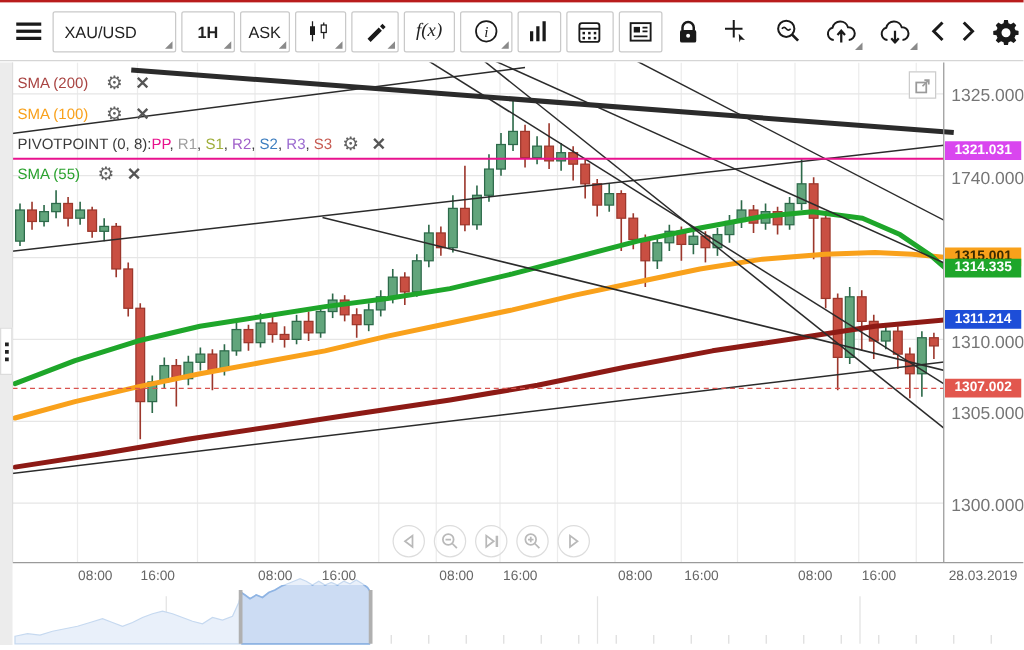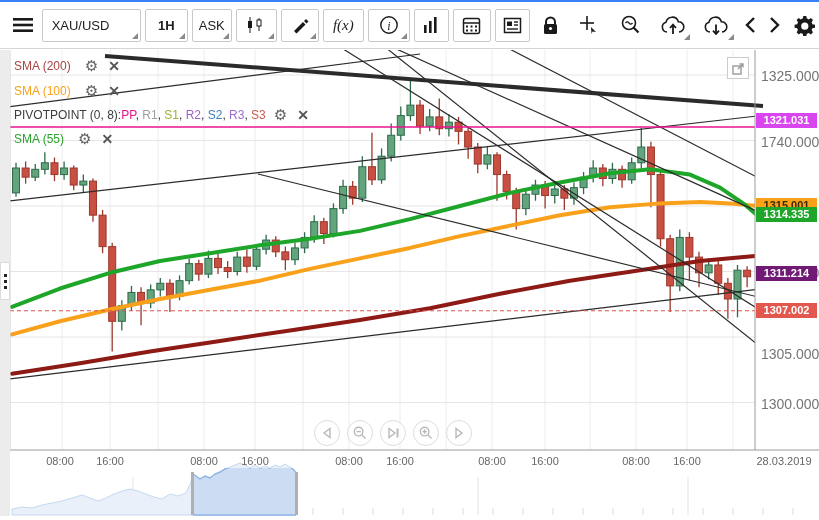--- a/index.html
+++ b/index.html
@@ -1,18 +1,18 @@
 <!DOCTYPE html>
 <html><head>
 <meta charset="utf-8">
 <style>
   * { margin:0; padding:0; box-sizing:border-box; }
   html,body { background:#fff; }
   #app { position:relative; width:819px; height:520px; background:#fff; overflow:hidden;
-         font-family:"Liberation Sans", sans-serif; border-top:2px solid #3b82f6; }
+         font-family:"Liberation Sans", sans-serif; border-top:2px solid #b91c1c; }
   
   .toolbar { position:absolute; top:0; left:0; width:819px; height:47px; background:#fff;
              border-bottom:1px solid #d5d5d5; display:flex; align-items:center; padding-left:8px; gap:4px; z-index:30; }
   .tbtn { height:33px; border:1px solid #c9c9c9; border-radius:2px; background:#fff; color:#222;
           display:flex; align-items:center; justify-content:center; position:relative; font-size:13px; cursor:default; }
   .tbtn.plain { border:none; }
   .tbtn.dd::after { content:""; position:absolute; right:2px; bottom:2px;
                     border-left:6px solid transparent; border-bottom:6px solid #8a8a8a; }
   
   #chart-svg { position:absolute; left:0; top:0; z-index:1; }
@@ -23,21 +23,21 @@
   .lefthandle i { width:3px; height:3px; background:#222; display:block; }
   
   .legend { position:absolute; left:14px; top:51px; z-index:20; font-size:12px; }
   .lrow { display:flex; align-items:center; height:25px; white-space:nowrap; }
   .lrow .gear { color:#616161; font-size:15px; margin-left:14px; cursor:pointer; }
   .lrow .close { color:#555; font-size:14px; font-weight:bold; margin-left:10px; cursor:pointer; }
   
   .ptick { position:absolute; left:761px; font-size:14px; color:#757575; z-index:10; }
   .pbadge { position:absolute; left:756px; width:61px; height:15px; line-height:15px; text-align:center;
             font-size:11px; font-weight:bold; z-index:11; }
-  .tlabel { position:absolute; top:453px; width:60px; margin-left:-30px; text-align:center;
+  .tlabel { position:absolute; top:453px; width:60px; margin-left:-30px; text-align:right;
             font-size:11px; color:#666; z-index:10; }
   
   .navbtns { position:absolute; left:314px; top:418px; display:flex; gap:7px; z-index:12; }
   .cbtn { width:26px; height:26px; border:1px solid #ddd; border-radius:50%; background:rgba(255,255,255,.6);
           display:flex; align-items:center; justify-content:center; cursor:pointer; }
   .cbtn svg { stroke:#b9b9b9; fill:none; stroke-width:1.4; }
   .expand { position:absolute; left:727px; top:55px; width:22px; height:22px; border:1px solid #ccc;
             background:#fff; z-index:12; display:flex; align-items:center; justify-content:center; cursor:pointer; }
 </style>
 </head>
@@ -623,26 +623,26 @@
     <div class="cbtn">
       <svg width="12" height="12">
           <path d="M3 1.5 L9 6 L3 10.5 Z"></path>
         </svg>
     </div>
   </div>
 
 <div class="ptick" style="top: 66px;">1325.000</div>
     <div class="ptick" style="top: 131.5px;">1740.000</div>
     <div class="ptick" style="top: 262.5px;">1310.000</div>
-    <div class="ptick" style="top: 344px;">1305.000</div>
+    <div class="ptick" style="top: 320px;">1305.000</div>
     <div class="ptick" style="top: 393.5px;">1300.000</div>
     <div class="pbadge" style="top: 111px; background: #d946ef; color: rgb(255, 255, 255);">1321.031</div>
     <div class="pbadge" style="top: 195.987px; background: rgb(249, 161, 27); color: rgb(58, 42, 0);">1315.001</div>
     <div class="pbadge" style="top: 204.711px; background: rgb(30, 166, 42); color: rgb(255, 255, 255);">1314.335</div>
-    <div class="pbadge" style="top: 245.597px; background: #701a75; color: rgb(255, 255, 255); margin-top: 18px;">1311.214</div>
+    <div class="pbadge" style="top: 245.597px; background: #1d4ed8; color: rgb(255, 255, 255);">1311.214</div>
     <div class="pbadge" style="top: 300.774px; background: rgb(226, 87, 78); color: rgb(255, 255, 255); text-align: center;">1307.002</div>
     <div class="tlabel" style="left: 60px;">08:00</div>
     <div class="tlabel" style="left: 110px;">16:00</div>
     <div class="tlabel" style="left: 204px;">08:00</div>
     <div class="tlabel" style="left: 255px;">16:00</div>
     <div class="tlabel" style="left: 349px;">08:00</div>
     <div class="tlabel" style="left: 400px;">16:00</div>
     <div class="tlabel" style="left: 492px;">08:00</div>
     <div class="tlabel" style="left: 545px;">16:00</div>
     <div class="tlabel" style="left: 636px;">08:00</div>

